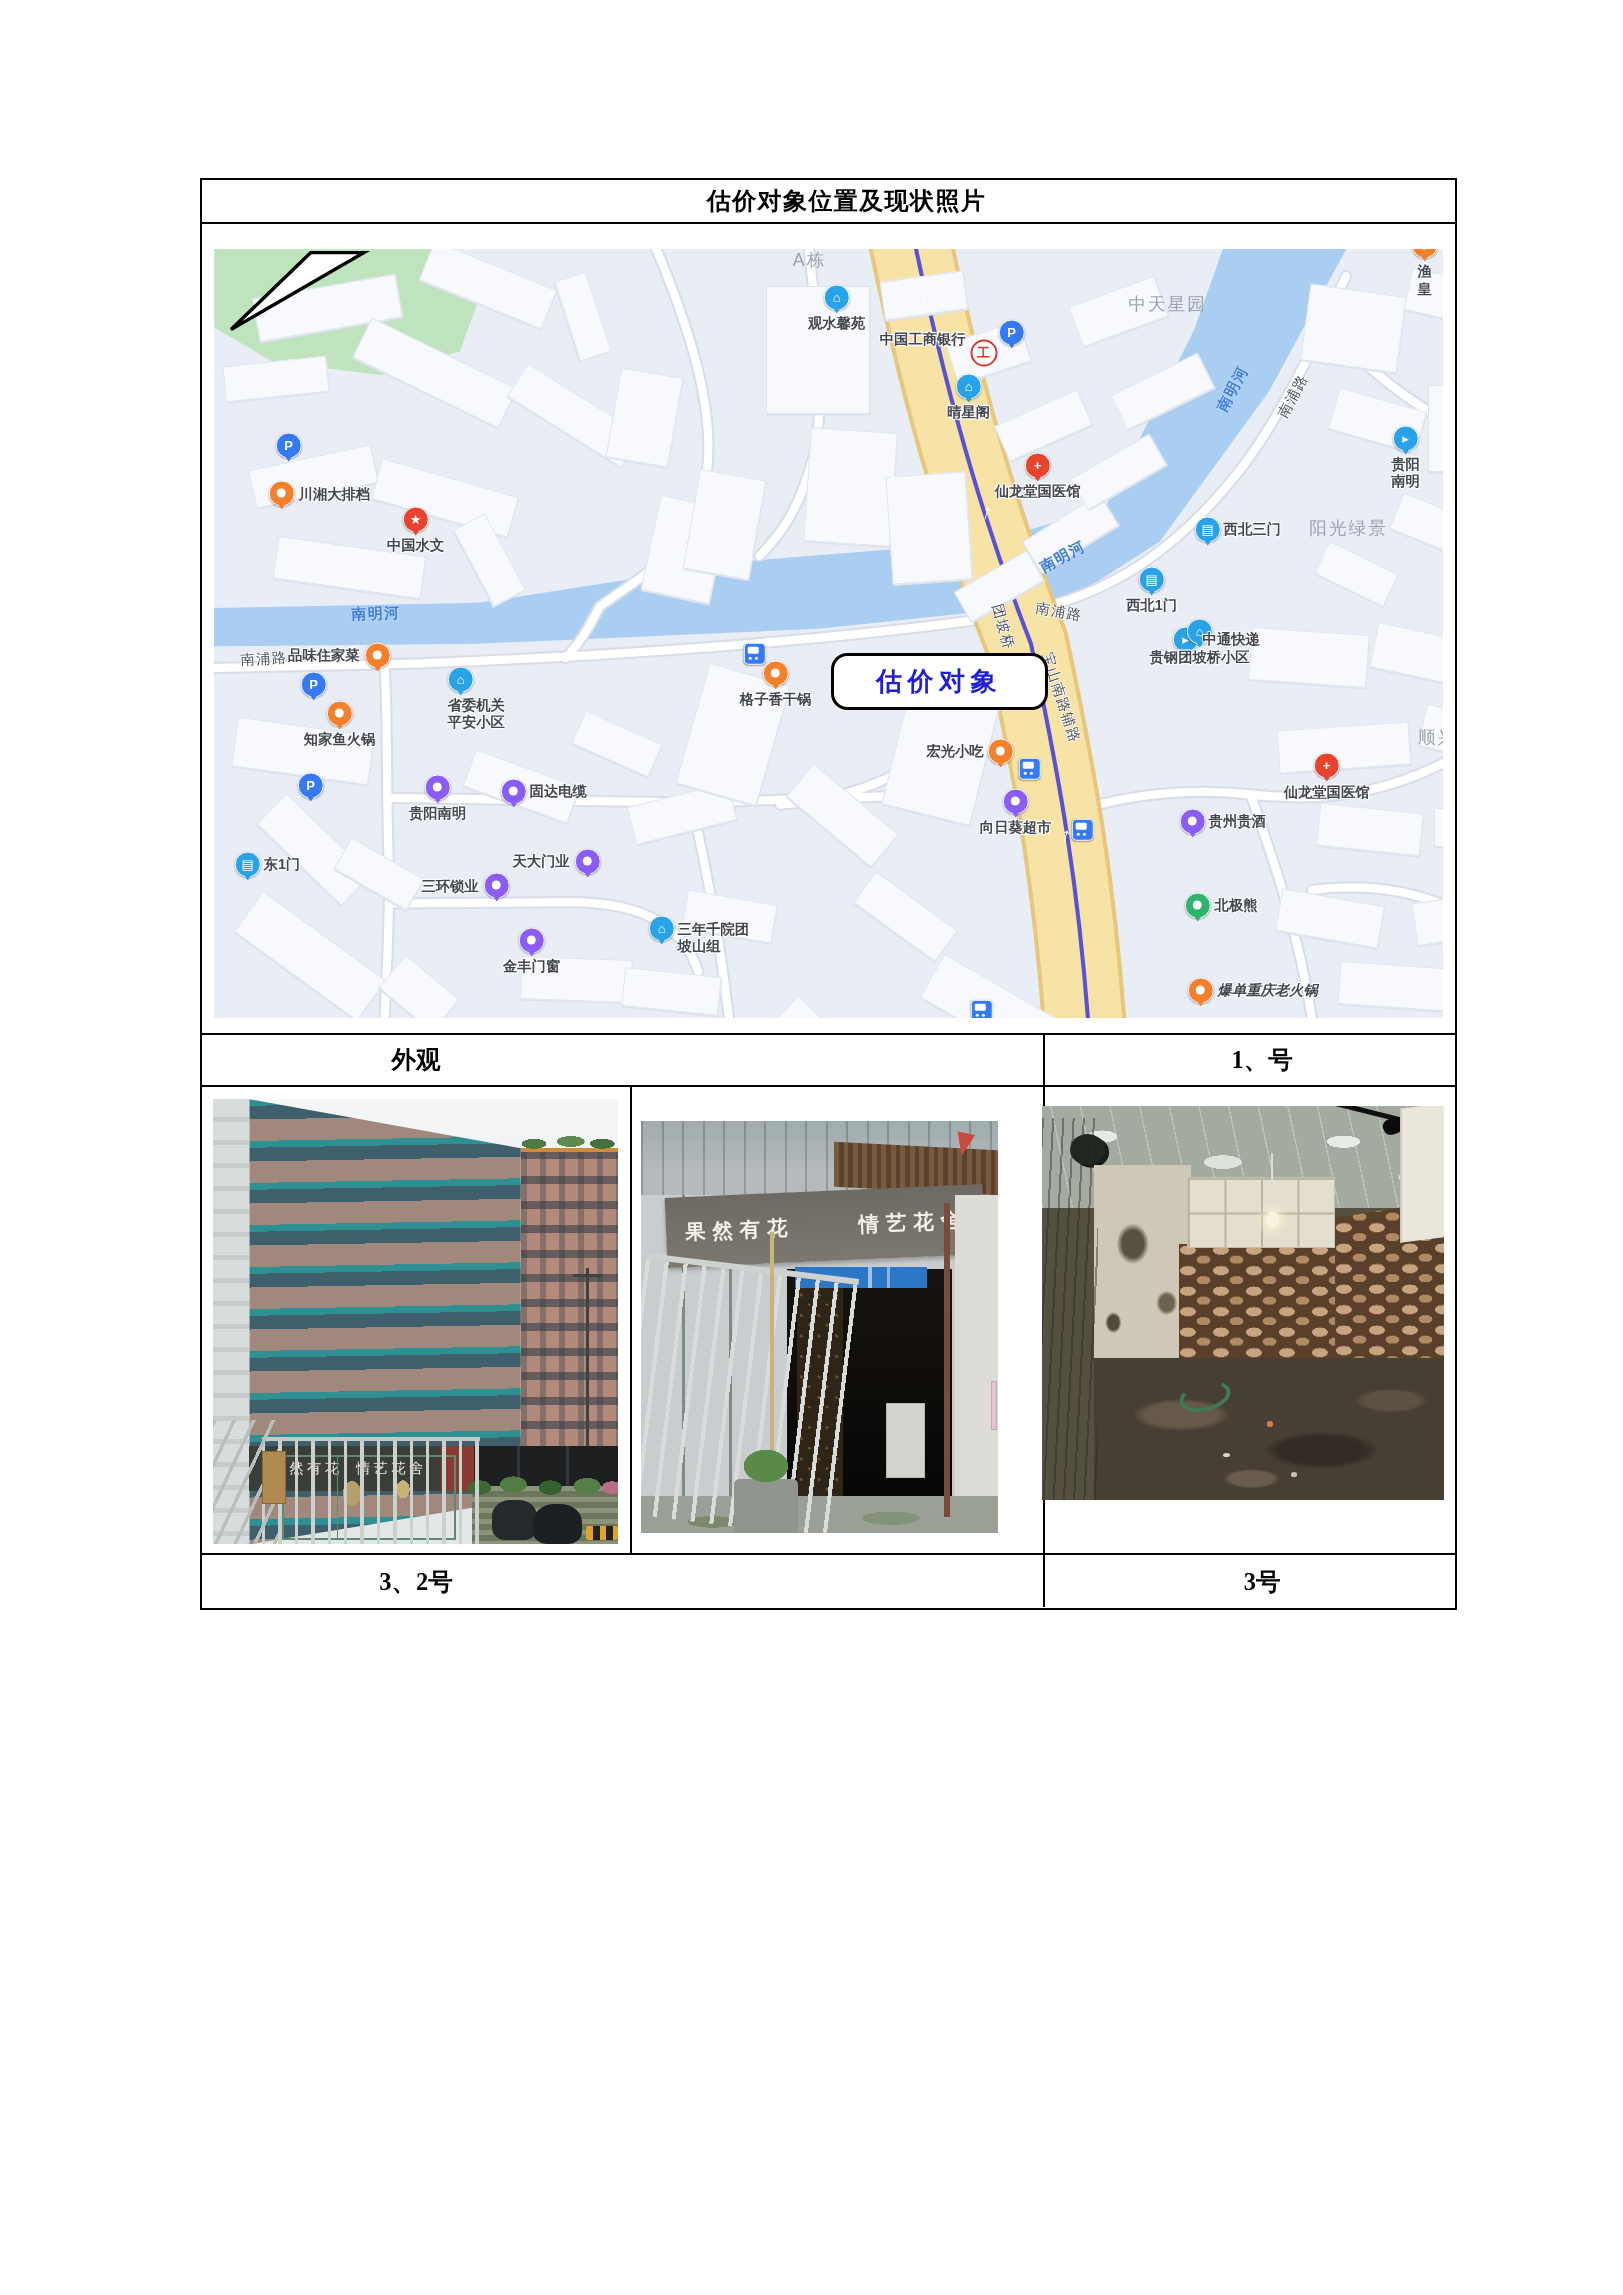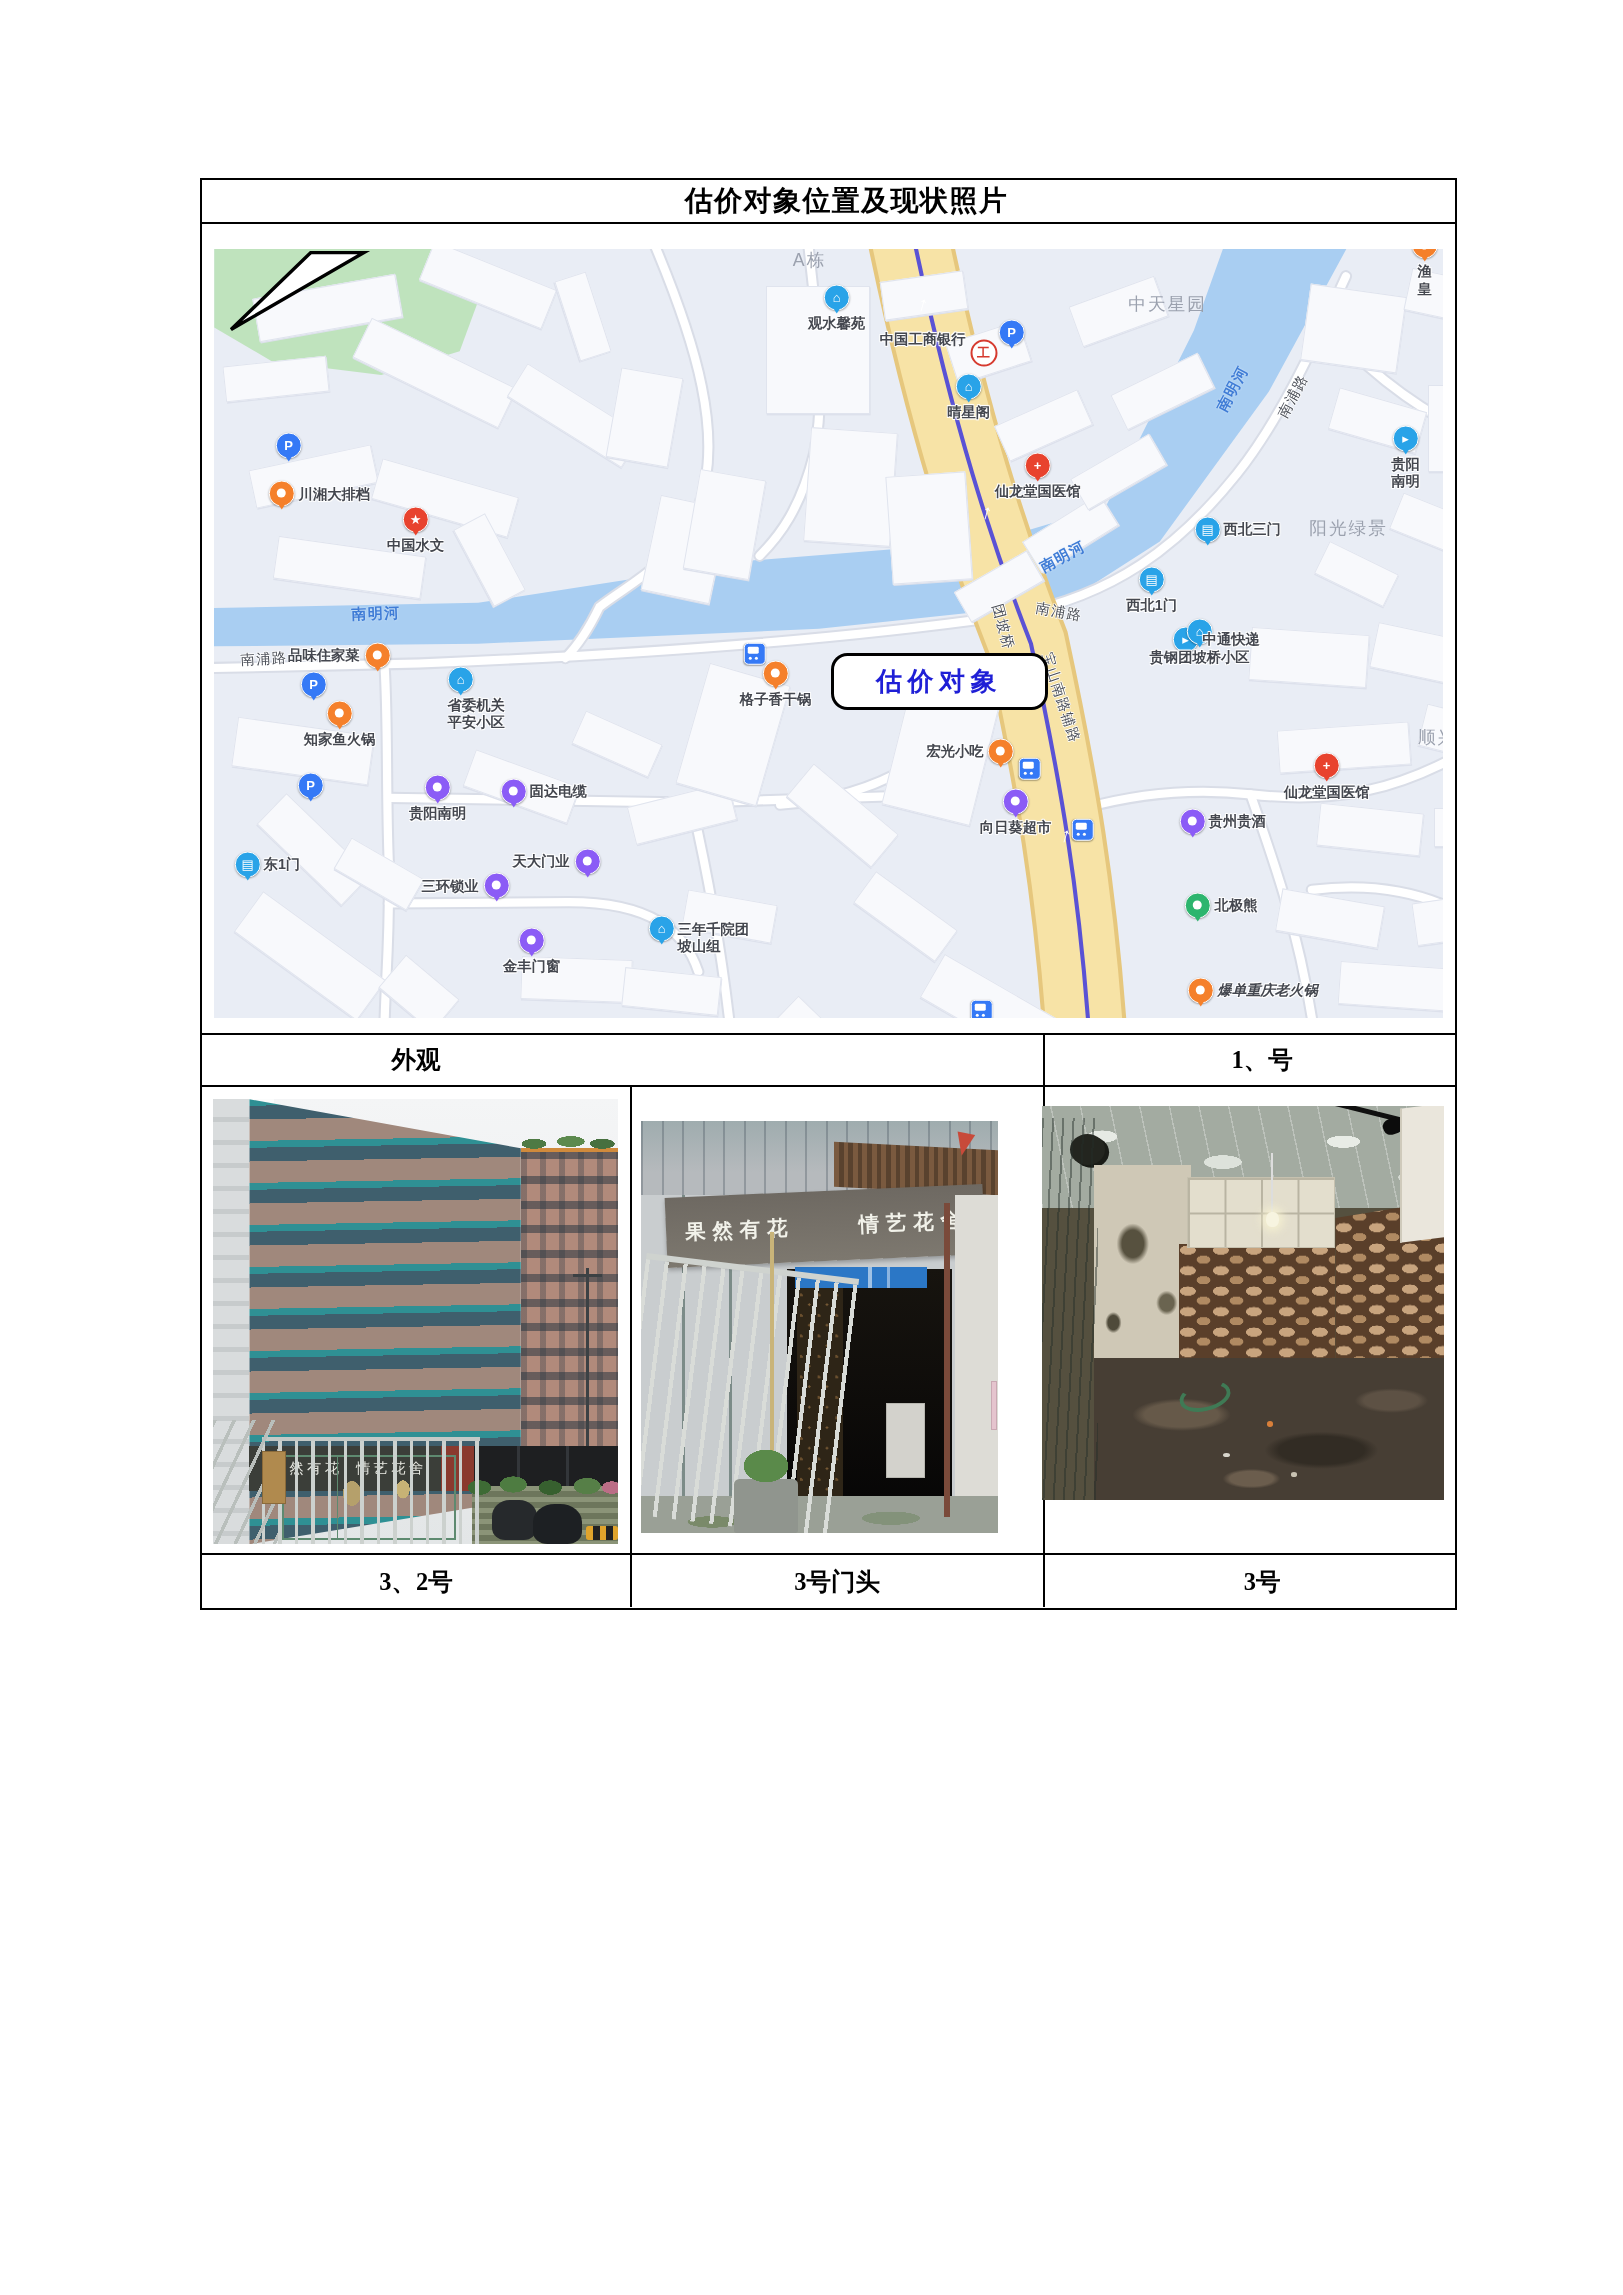--- a/index.html
+++ b/index.html
@@ -12,21 +12,21 @@
   .row-title{top:0;height:44px;border-bottom:2px solid #000;display:flex;align-items:center;justify-content:center;}
   .row-map{top:44px;height:811px;border-bottom:2px solid #000;}
   .row-head{top:854px;height:53px;border-bottom:2px solid #000;}
   .row-photos{top:907px;height:468px;border-bottom:2px solid #000;}
   .row-foot{top:1375px;height:52px;}
   .cell{position:absolute;top:0;height:100%;display:flex;align-items:center;justify-content:center;box-sizing:border-box;}
   .c1{left:0;width:428px;}
   .c2{left:428px;width:412px;border-left:2px solid #000;}
   .c3{left:841px;width:436px;border-left:2px solid #000;}
   .doc-text{font-family:"Liberation Serif","DejaVu Serif",serif;font-weight:bold;color:#000;}
-  .title-text{font-size:28px;letter-spacing:1.4px;margin-left:36px;}
+  .title-text{font-size:24px;letter-spacing:1.4px;margin-left:36px;}
   .head-text{font-size:24.5px;text-align:center;}
 
   
   .map{position:absolute;left:11.6px;top:24.5px;width:1229px;height:769px;background:#e9edf5;overflow:hidden;}
   .map svg{position:absolute;left:0;top:0;}
   .bld{position:absolute;background:#f8f9fc;border:0.7px solid #e0e4ee;box-shadow:0.7px 1.4px 0 #dde1ec;}
   .layer{position:absolute;left:0;top:0;width:100%;height:100%;}
 
   .pin{position:absolute;width:24.5px;height:24.5px;border-radius:50%;border:1.4px solid #fff;transform:translate(-50%,-100%);display:flex;align-items:center;justify-content:center;color:#fff;font-weight:bold;font-size:13px;box-shadow:0 0.7px 2px rgba(0,0,0,.35);z-index:6;}
   .pin::after{content:"";position:absolute;top:100%;left:50%;transform:translateX(-50%);margin-top:-2px;border:4.8px solid transparent;border-top:6.8px solid var(--c);}
@@ -421,23 +421,20 @@
         <div class="ph p3-hose"></div>
         <div class="ph p3-cord"></div>
         <div class="ph p3-bulb"></div>
       </div>
     </div>
 
     <div class="row row-foot">
       <div class="cell c1">
           <span class="doc-text head-text">3、2号</span>
         </div>
-      <div class="cell c2">
-          <span class="doc-text head-text">3号门头</span>
-        </div>
       <div class="cell c3">
           <span class="doc-text head-text">3号</span>
         </div>
     </div>
 
   </div>
 </div>
 
 
 </body></html>

